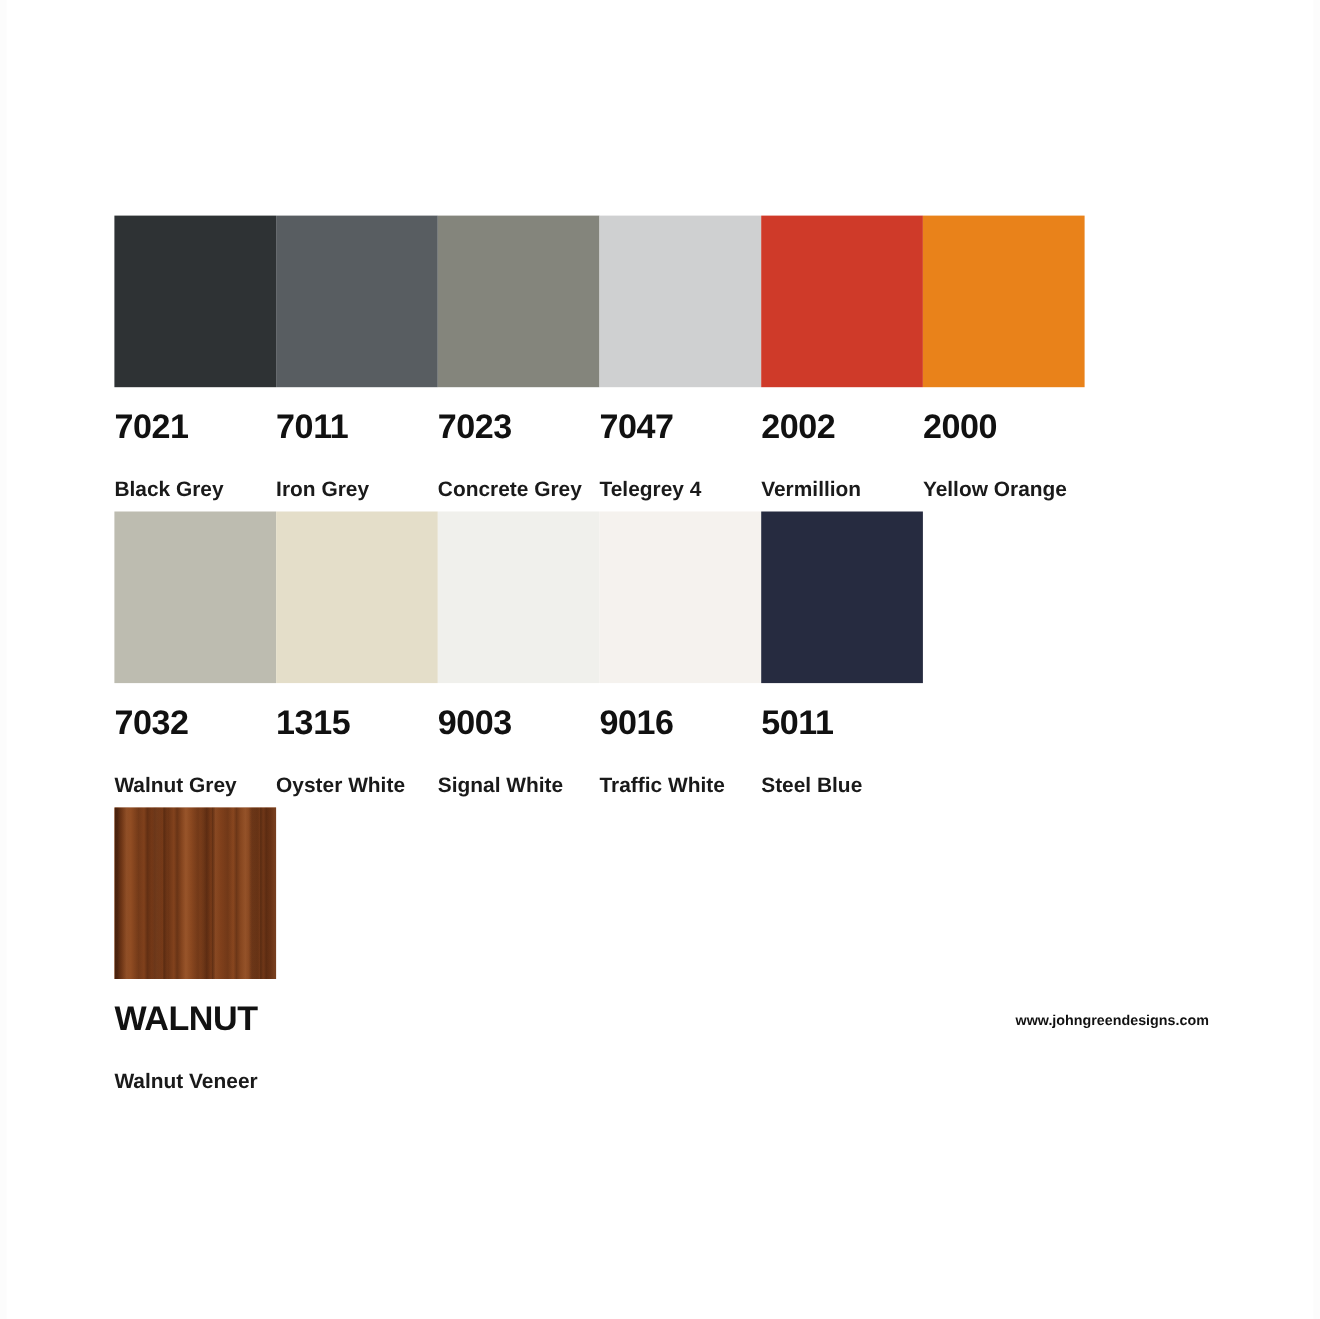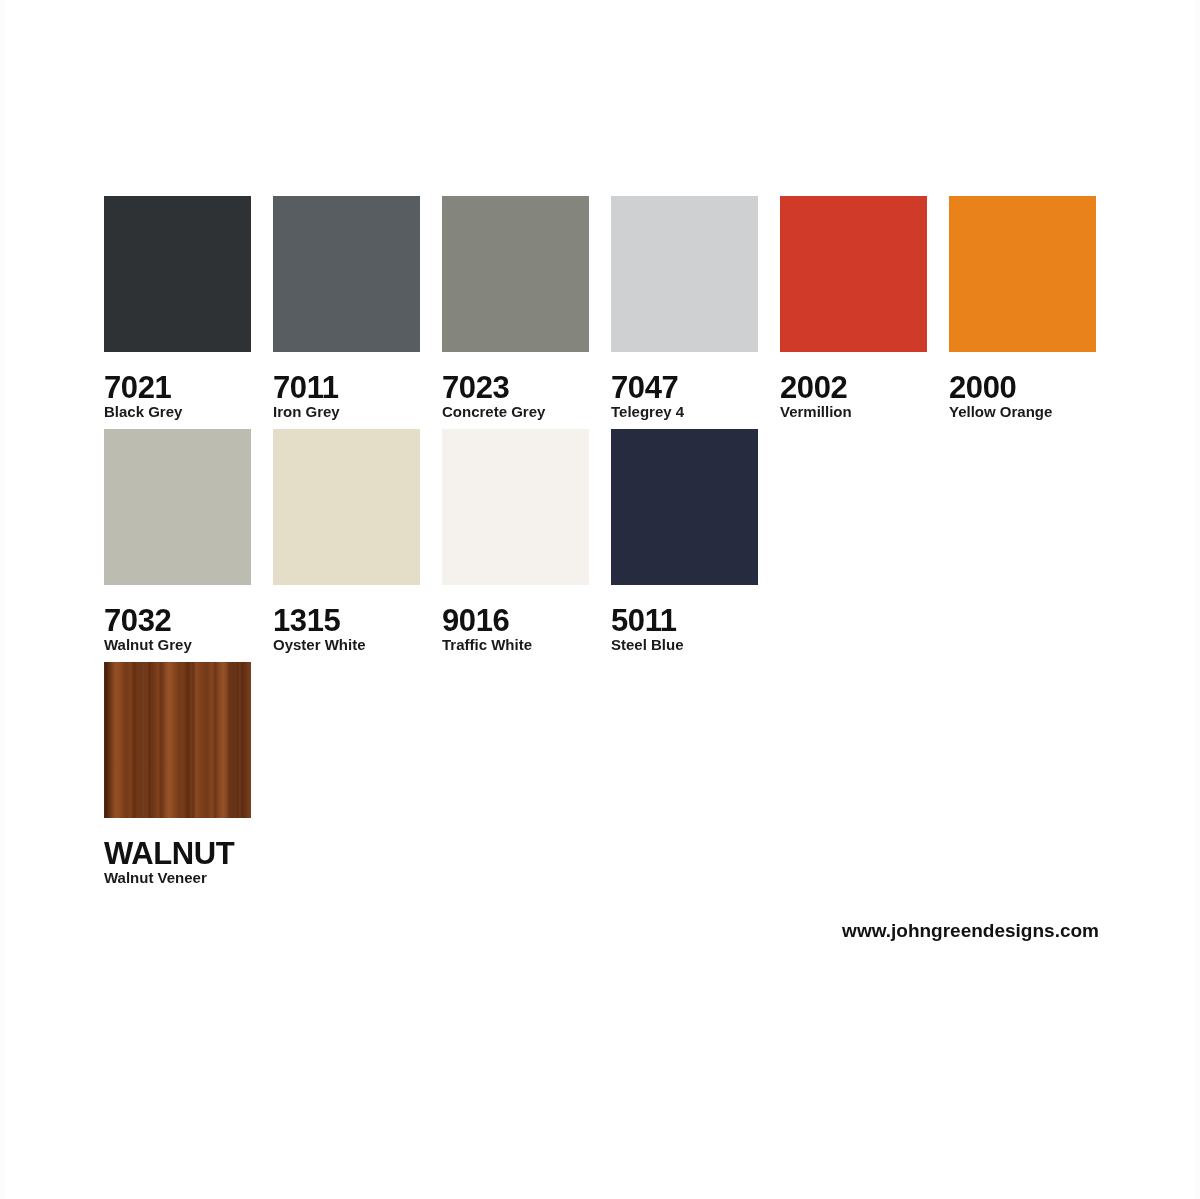--- a/index.html
+++ b/index.html
@@ -41,21 +41,20 @@
   .swatch-grid {
     position: absolute;
     left: 104px;
     top: 196px;
     width: 1000px;
   }
 
   .swatch-row {
     display: flex;
     
-    gap: 22px;
     margin-bottom: 10px;
   }
 
   .swatch-cell {
     width: 147px;
     flex: 0 0 147px;
   }
 
   .chip {
     width: 147px;
@@ -67,24 +66,24 @@
     font-size: 31px;
     font-weight: bold;
     letter-spacing: -0.4px;
     line-height: 1;
     margin-top: 20px;
     color: #111111;
     white-space: nowrap;
   }
 
   .chip-name {
-    font-size: 15px;
+    font-size: 19px;
     font-weight: bold;
     line-height: 1;
-    margin-top: 1px;
+    margin-top: 33px;
     color: #1a1a1a;
     white-space: nowrap;
   }
 
   
   .chip.wood {
     position: relative;
     overflow: hidden;
   }
   .chip.wood .grain {
@@ -167,21 +166,21 @@
       rgba(86,32,8,0.34) 62%,
       rgba(172,96,46,0.02) 78%,
       rgba(62,22,6,0.48) 100%
     );
   }
 
   .site-url {
     position: absolute;
     right: 101px;
     top: 920px;
-    font-size: 19px;
+    font-size: 13px;
     font-weight: bold;
     color: #111111;
     white-space: nowrap;
   }
 </style>
 </head>
 <body>
 
 <div id="sheet">
 
@@ -234,20 +233,25 @@
         <div class="chip-code">7032</div>
         <div class="chip-name">Walnut Grey</div>
       </div>
 
       <div class="swatch-cell">
         <div class="chip" style="background-color: rgb(228, 222, 201);"></div>
         <div class="chip-code">1315</div>
         <div class="chip-name">Oyster White</div>
       </div>
 
+      <div class="swatch-cell">
+        <div class="chip" style="background-color: rgb(240, 240, 236);"></div>
+        <div class="chip-code">9003</div>
+        <div class="chip-name">Signal White</div>
+      </div>
 
       <div class="swatch-cell">
         <div class="chip" style="background-color: rgb(245, 242, 238);"></div>
         <div class="chip-code">9016</div>
         <div class="chip-name">Traffic White</div>
       </div>
 
 
       <div class="swatch-cell">
         <div class="chip" style="background-color: rgb(38, 43, 64);"></div>

